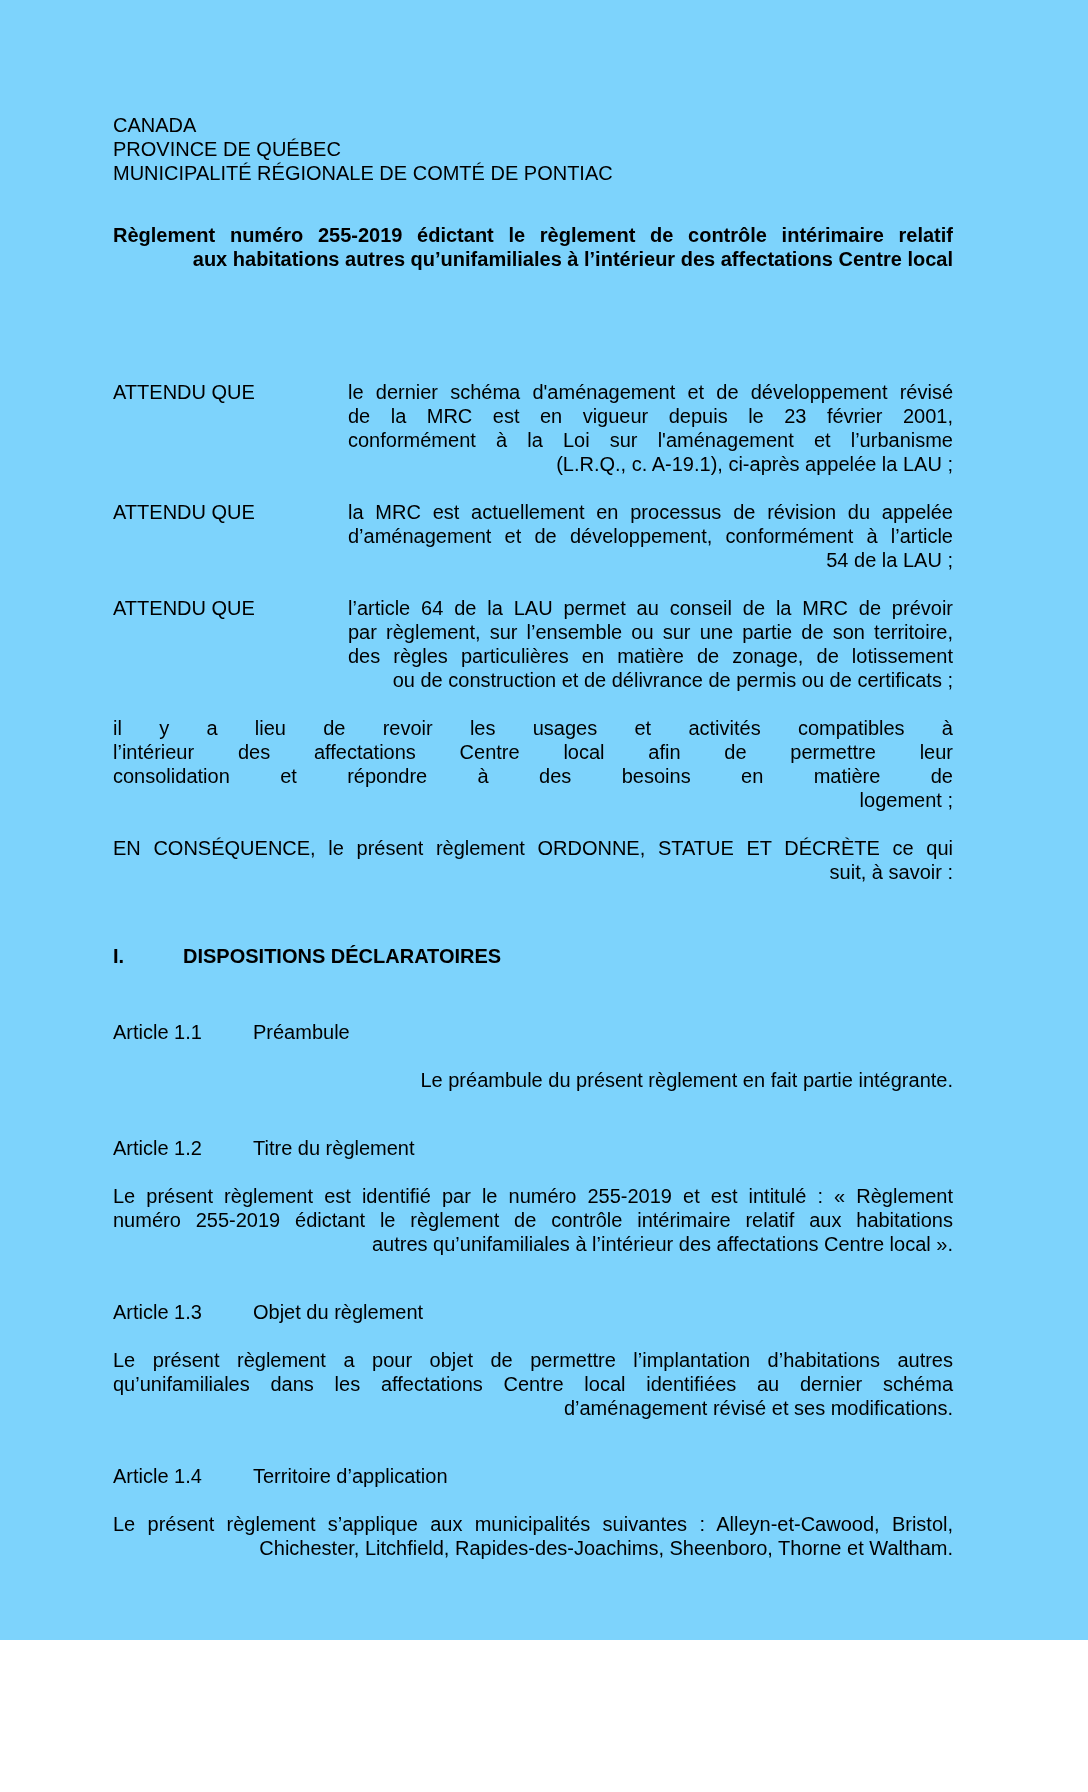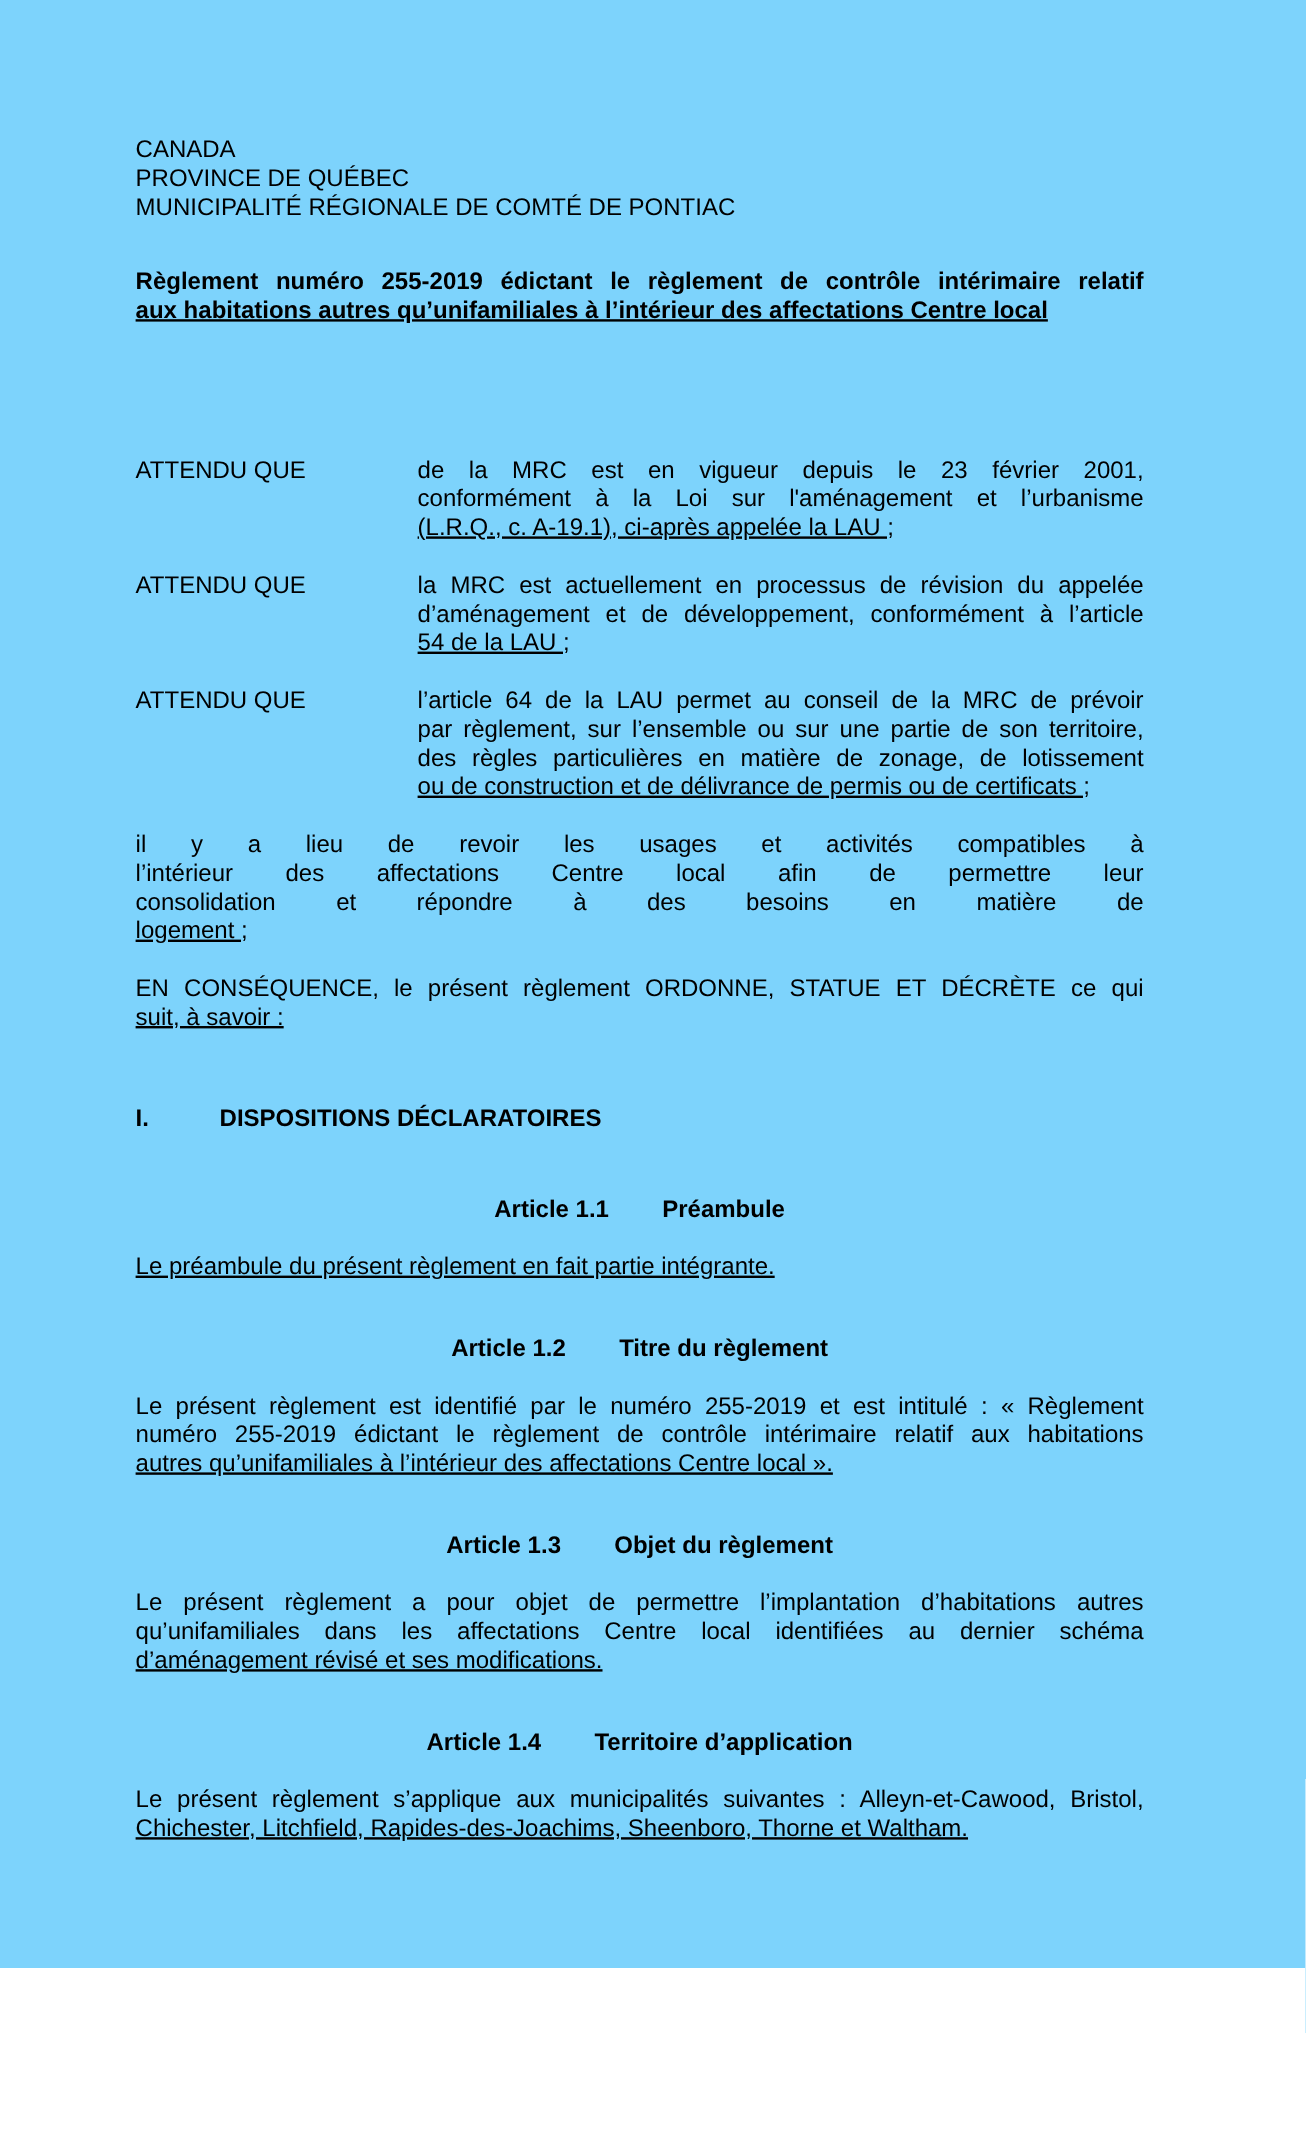--- a/index.html
+++ b/index.html
@@ -16,37 +16,36 @@
     padding: 113px 135px 0 113px;
     font-family: "Liberation Sans", "DejaVu Sans", sans-serif;
     font-size: 20px;
     line-height: 24px;
     color: #000000;
   }
   .hline { text-align: left; }
   
   .jl { text-align: justify; text-align-last: justify; }
   
-  .ll { text-align: left; text-decoration: underline; }
+  .ll { text-align: right; }
   .doc-title { font-weight: bold; margin-top: 38px; }
   .attendu { display: flex; margin-top: 24px; }
   .attendu.first { margin-top: 109px; }
   .attendu .label { width: 235px; flex: 0 0 235px; }
   .attendu .body { flex: 1 1 auto; min-width: 0; }
   .consequence { margin-top: 24px; }
   .section-heading {
     display: flex;
     font-weight: bold;
     margin-top: 60px;
   }
   .section-heading .num { width: 70px; flex: 0 0 70px; }
   .article-heading {
     display: flex;
-    font-weight: bold;
-    justify-content: center;
+    font-weight: normal;
   }
   .article-heading .num { width: 140px; flex: 0 0 140px; }
   .mt52 { margin-top: 52px; }
   .mt44 { margin-top: 44px; }
   .para { margin-top: 24px; }
   .page-number {
     position: absolute;
     left: 948px;
     top: 1684px;
     font-family: "Liberation Serif", "DejaVu Serif", serif;
@@ -66,20 +65,21 @@
   </div>
 
   <div class="doc-title">
     <div class="jl">Règlement numéro 255-2019 édictant le règlement de contrôle intérimaire relatif</div>
     <div class="ll">aux habitations autres qu’unifamiliales à l’intérieur des affectations Centre local</div>
   </div>
 
   <div class="attendu first">
     <div class="label">ATTENDU QUE</div>
     <div class="body">
+      <div class="jl">le dernier schéma d'aménagement et de développement révisé</div>
       <div class="jl">de la MRC est en vigueur depuis le 23 février 2001,</div>
       <div class="jl">conformément à la Loi sur l'aménagement et l’urbanisme</div>
       <div class="ll">(L.R.Q., c. A-19.1), ci-après appelée la LAU ;</div>
     </div>
   </div>
 
   <div class="attendu">
     <div class="label">ATTENDU QUE</div>
     <div class="body">
       <div class="jl">la MRC est actuellement en processus de révision du appelée</div>

